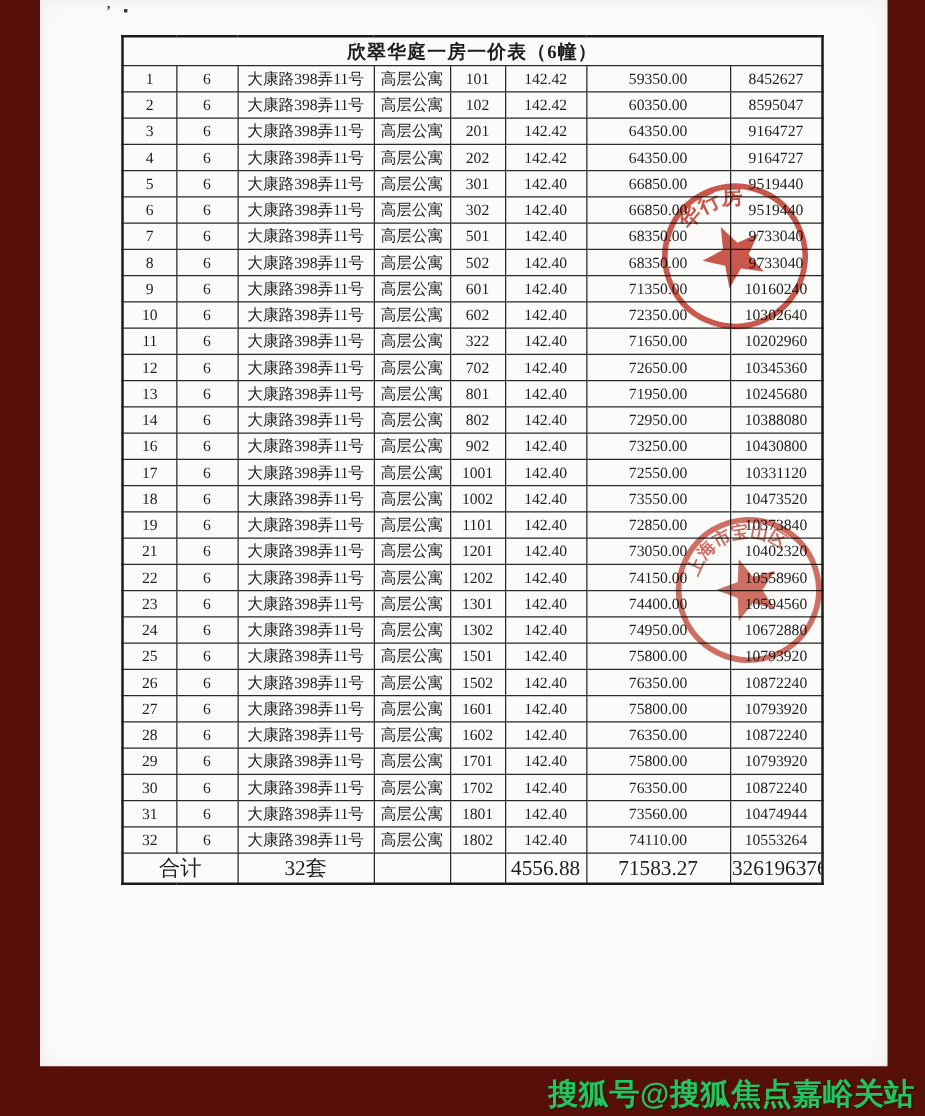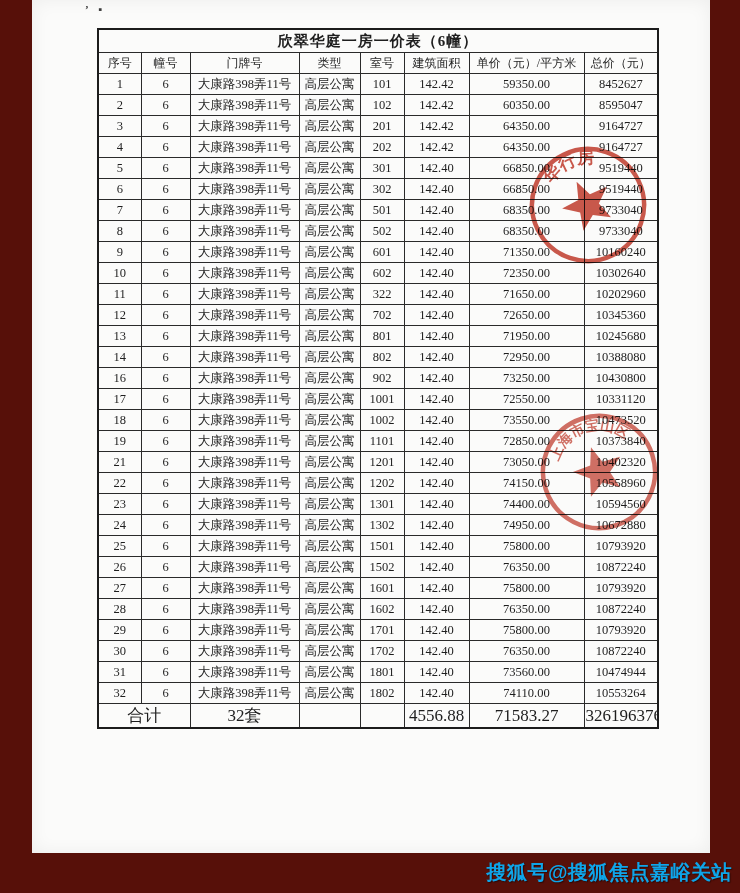--- a/index.html
+++ b/index.html
@@ -43,24 +43,24 @@
   .stamp {
     position:absolute;
     mix-blend-mode:multiply;
     opacity:0.82;
     filter:blur(0.4px);
     pointer-events:none;
   }
   .footer-watermark {
     position:absolute;
     right:8px; top:859px;
-    color:#0ea5e9;
+    color:#22c55e;
     font-family:"Liberation Sans","DejaVu Sans",sans-serif;
     font-weight:bold;
-    font-size:20px;
+    font-size:24px;
     letter-spacing:0.5px;
     text-shadow:1px 1px 1px rgba(0,0,0,0.45);
   }
 </style>
 </head>
 <body>
 
 <div class="paper">
   <div class="scan-artifact">’ ▪</div>
 
@@ -72,30 +72,20 @@
         <col class="c-type">
       <col class="c-room">
         <col class="c-area">
         <col class="c-unit">
         <col class="c-total">
     </colgroup>
     <thead>
       <tr>
         <td class="title-cell" colspan="8">欣翠华庭一房一价表（6幢）</td>
       </tr>
-      <tr>
-        <th>序号</th>
-        <th>幢号</th>
-        <th>门牌号</th>
-        <th>类型</th>
-        <th>室号</th>
-        <th>建筑面积</th>
-        <th>单价（元）/平方米</th>
-        <th>总价（元）</th>
-      </tr>
     </thead>
     <tbody>
         <tr>
           <td>1</td>
           <td>6</td>
           <td>大康路398弄11号</td>
           <td>高层公寓</td>
           <td>101</td>
           <td>142.42</td>
           <td>59350.00</td>

